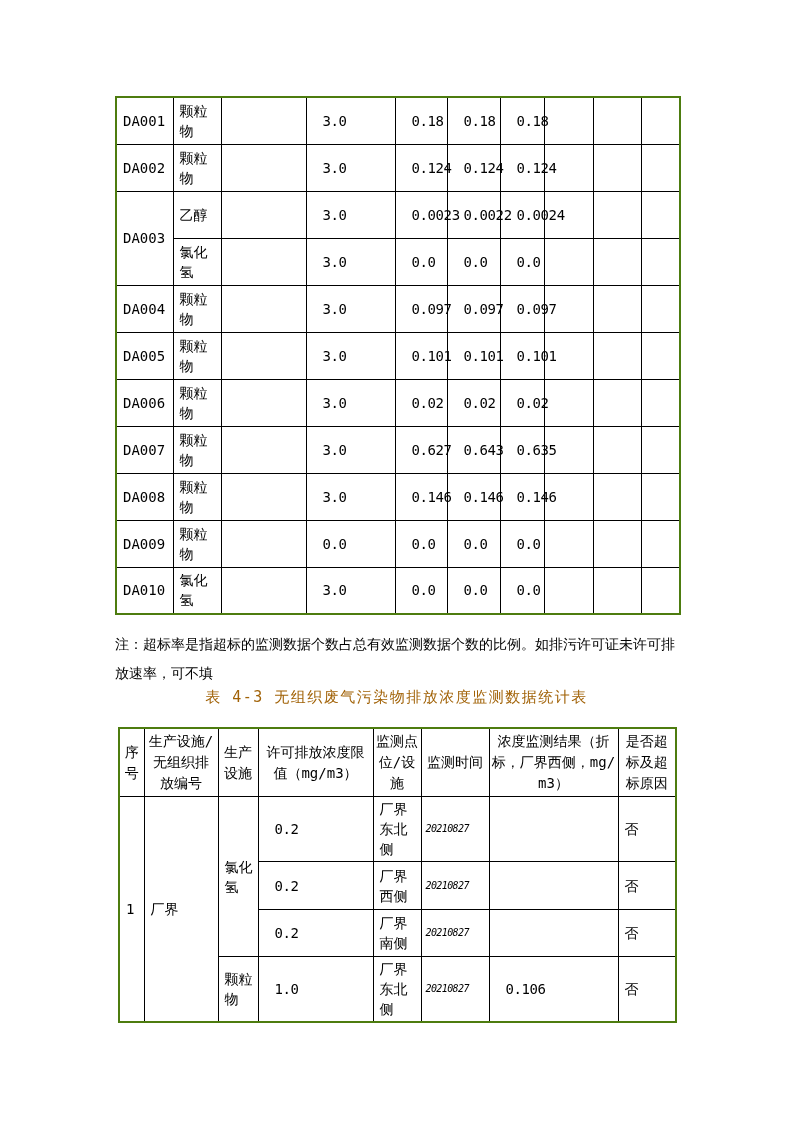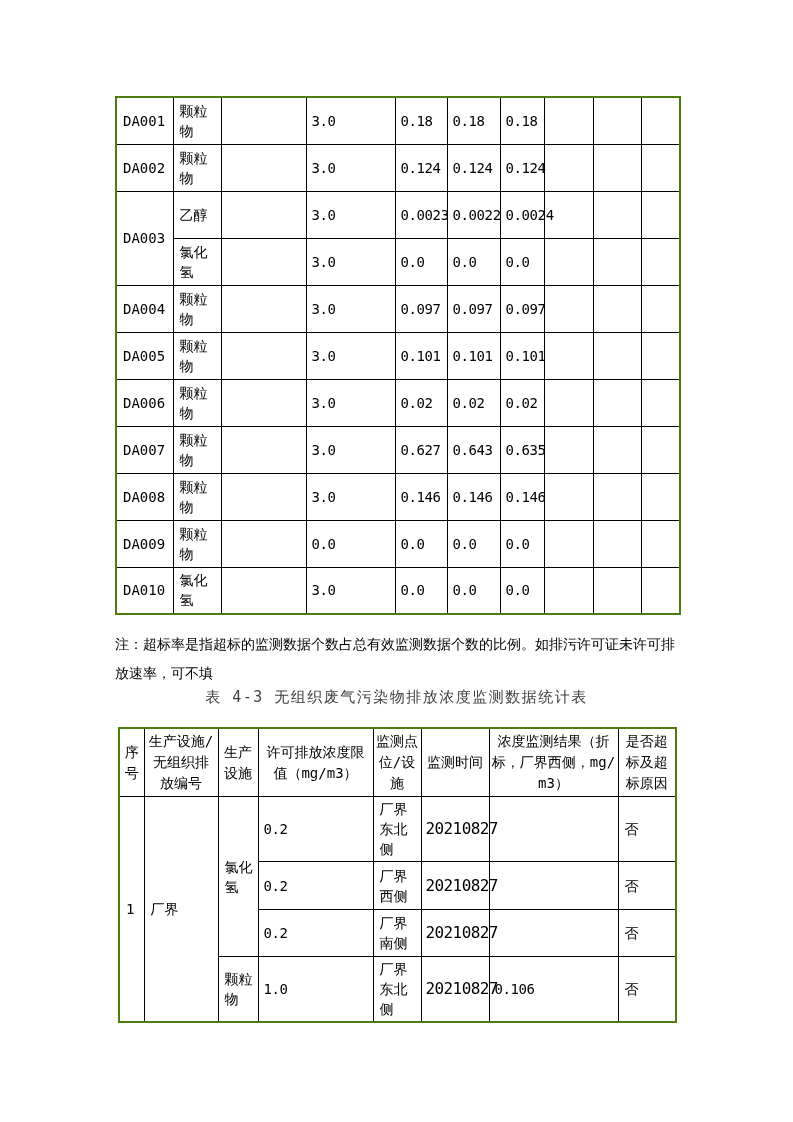--- a/index.html
+++ b/index.html
@@ -5,35 +5,35 @@
   html,body{margin:0;padding:0;}
   body{
     width:793px;height:1122px;background:#ffffff;position:relative;
     font-family:"DejaVu Sans Mono","DejaVu Sans","Liberation Sans",sans-serif;
     color:#000;
   }
   table{border-collapse:collapse;table-layout:fixed;position:absolute;background:#fff;
         border:2px solid #4d7c0f;}
   td,th{border:1px solid #000;vertical-align:middle;font-size:14px;line-height:20px;
         font-weight:normal;padding:2px 4px 2px 6px;text-align:left;word-break:break-all;}
-  .num{white-space:nowrap;letter-spacing:-0.4px;padding-left:5px;margin-top:44px;}
+  .num{white-space:nowrap;letter-spacing:-0.4px;padding-left:16px;margin-top:44px;}
   
   #table1{left:115px;top:96px;width:564px;}
   #table1 tr{height:47px;}
   
   #note{position:absolute;left:115px;top:630px;width:566px;font-size:14px;
         line-height:29px;text-align:left;}
   
   #table2-title{position:absolute;left:100px;top:688px;width:593px;text-align:center;
-        font-size:15px;letter-spacing:1.5px;color:#404040;}
+        font-size:15px;letter-spacing:1.5px;color:#a16207;}
   
   #table2{left:118px;top:727px;width:557px;}
   #table2 th{text-align:center;padding:2px 2px;line-height:21px;}
   .h66{height:66px;margin-left:9px;} .h60{height:60px;} .h48{height:48px;} .h47{height:47px;} .h65{height:65px;}
-  .date{white-space:nowrap;letter-spacing:-0.6px;font-size:16px;padding:2px 1px 2px 4px;}
+  .date{white-space:nowrap;letter-spacing:-0.6px;font-size:10px;padding:2px 1px 2px 4px;font-style:italic;}
 </style>
 </head>
 <body>
 
 <table id="table1">
   <colgroup>
     <col style="width:57px">
       <col style="width:48px">
       <col style="width:85px">
       <col style="width:89px">

